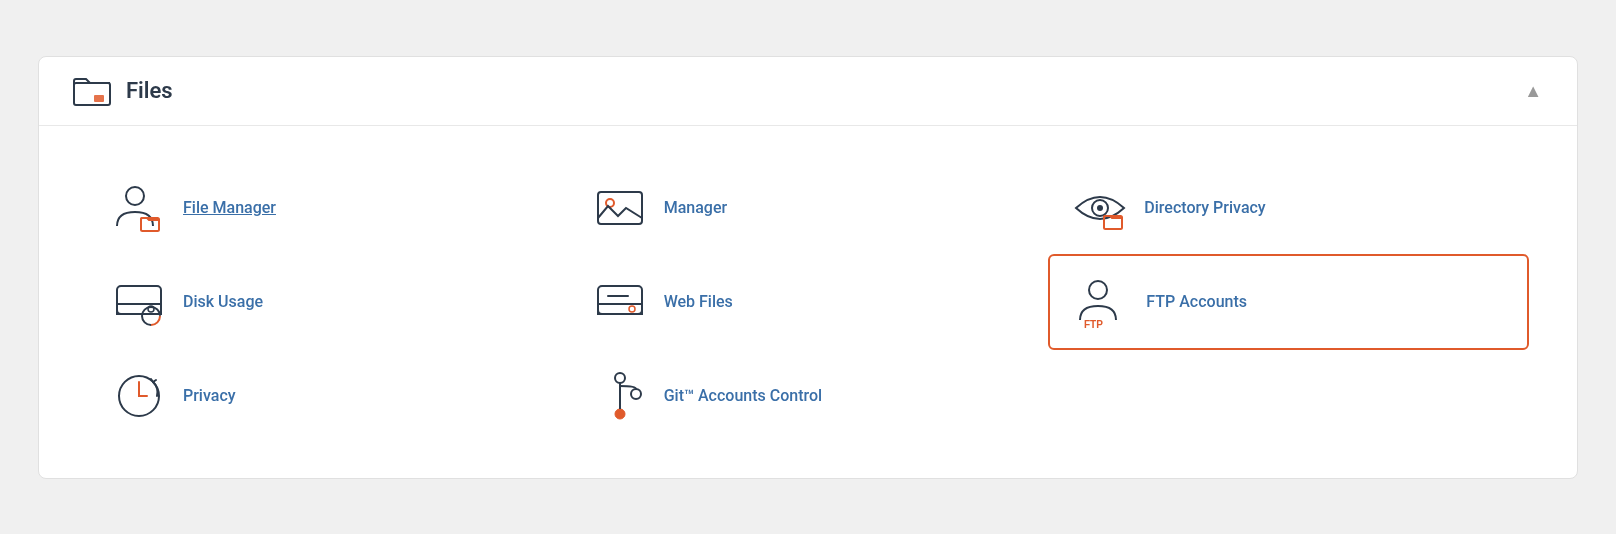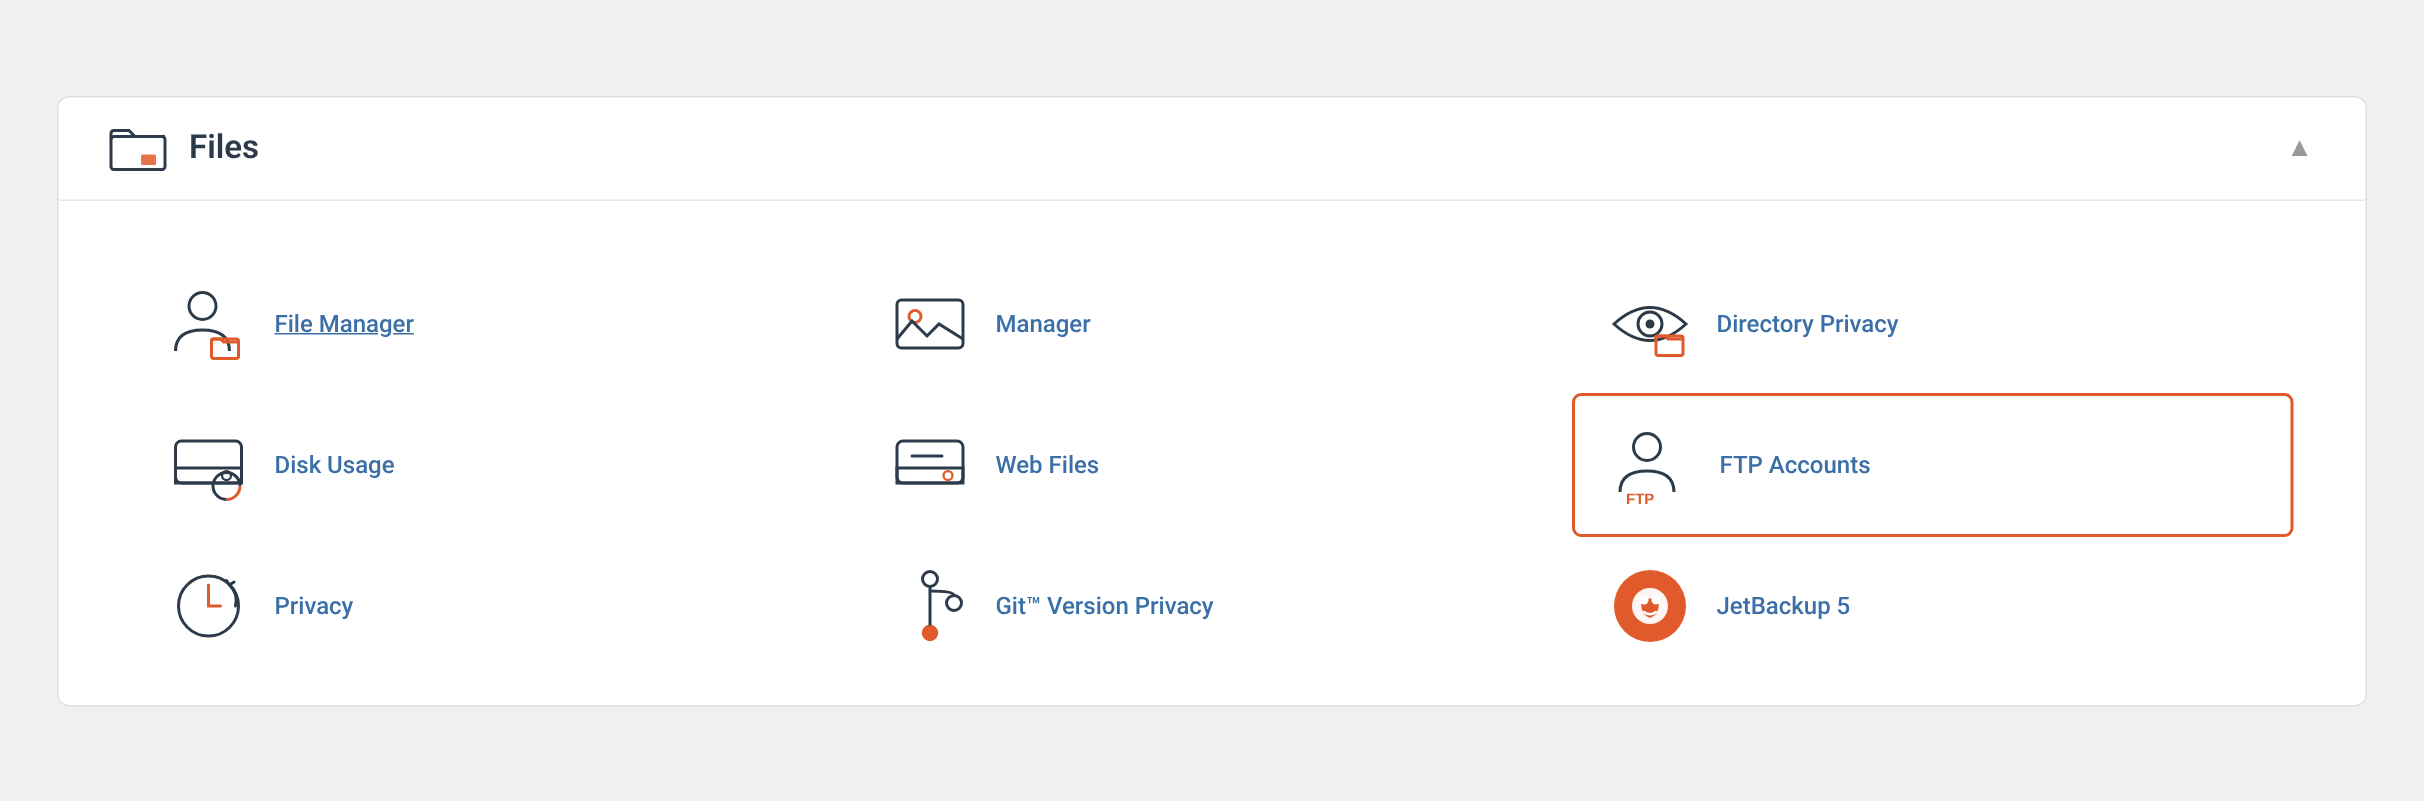--- a/index.html
+++ b/index.html
@@ -34,21 +34,21 @@
       font-size: 22px;
       font-weight: 600;
       color: #2d3a4a;
     }
     .chevron-up {
       color: #999;
       font-size: 18px;
       cursor: pointer;
     }
     .panel-body {
-      padding: 36px 48px 20px 48px;
+      padding: 36px 48px 36px 48px;
     }
     .grid {
       display: grid;
       grid-template-columns: repeat(3, 1fr);
       gap: 0;
     }
     .grid-item {
       display: flex;
       align-items: center;
       gap: 16px;
@@ -202,36 +202,22 @@
         <div class="icon-wrap">
           <svg width="52" height="52" viewBox="0 0 52 52">
 
             <circle cx="26" cy="8" r="5" fill="none" stroke="#2d3a4a" stroke-width="2"></circle>
             <circle cx="26" cy="44" r="5" fill="#e05a2b" stroke="#e05a2b" stroke-width="1"></circle>
             <circle cx="42" cy="24" r="5" fill="none" stroke="#2d3a4a" stroke-width="2"></circle>
             <line x1="26" y1="13" x2="26" y2="39" stroke="#2d3a4a" stroke-width="2"></line>
             <path d="M26 16 Q42 16 42 19" fill="none" stroke="#2d3a4a" stroke-width="2"></path>
           </svg>
         </div>
-        <span class="item-label">Git™ Version Privacy</span>
-      </div>
-
-      <div class="grid-item">
-        <div class="icon-wrap">
-          <svg width="52" height="52" viewBox="0 0 52 52">
-            <circle cx="26" cy="26" r="24" fill="#e05a2b"></circle>
-
-            <circle cx="26" cy="26" r="12" fill="white" opacity="0.95"></circle>
-            <path d="M20 24 Q26 18 32 24 Q32 32 26 34 Q20 32 20 24 Z" fill="#e05a2b"></path>
-            <circle cx="22" cy="22" r="3" fill="white"></circle>
-            <circle cx="30" cy="22" r="3" fill="white"></circle>
-            <path d="M22 30 Q26 33 30 30" fill="none" stroke="white" stroke-width="1.5" stroke-linecap="round"></path>
-          </svg>
-        </div>
-        <span class="item-label">JetBackup 5</span>
-      </div>
+        <span class="item-label">Git™ Accounts Control</span>
+      </div>
+
 
       <div></div>
       <div></div>
 
     </div>
   </div>
 </div>
 
 </body></html>

